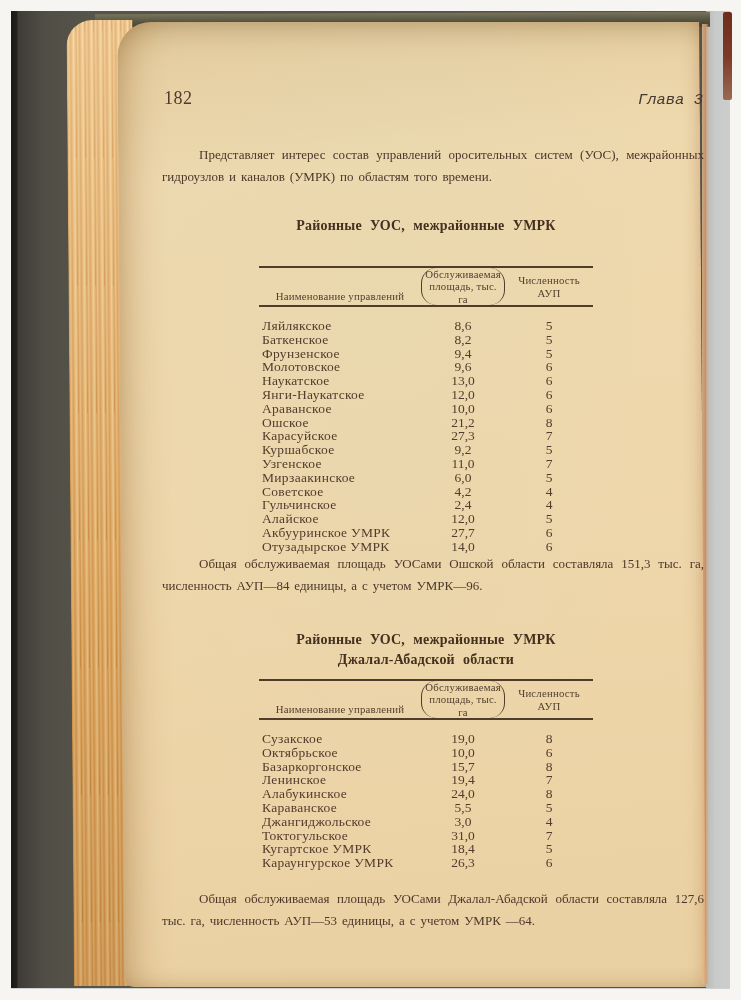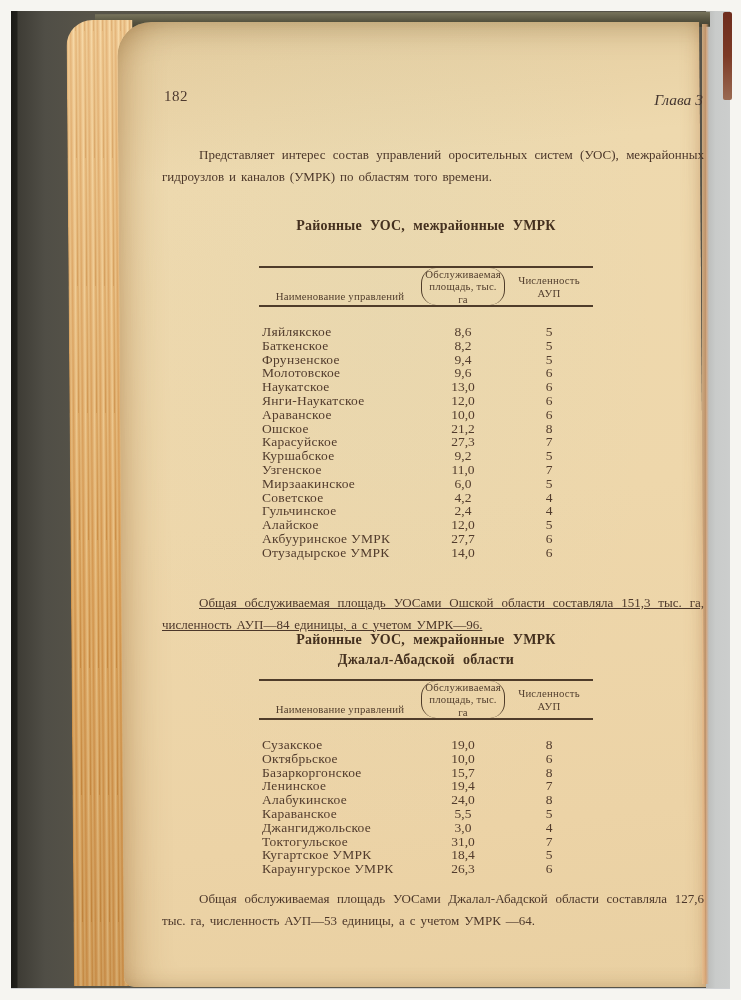--- a/index.html
+++ b/index.html
@@ -52,44 +52,44 @@
       inset 0 -14px 22px -18px rgba(120,80,30,.25);
     transform:skewX(.4deg);transform-origin:bottom left;
   }
   .page-right-edge{
     position:absolute;left:702px;top:24px;width:7px;height:960px;
     background:linear-gradient(90deg,#e6bd8d,#d89f6e 60%,rgba(200,150,110,0));
     opacity:.8;
   }
   
   .content{position:absolute;inset:0;z-index:4;color:#4b362a;}
-  .runhead-no{position:absolute;left:164px;top:88px;font-size:15px;letter-spacing:.5px;color:#4e3a2f;}
+  .runhead-no{position:absolute;left:164px;top:88px;font-size:18px;letter-spacing:.5px;color:#4e3a2f;}
   .runhead-ch{position:absolute;left:555px;top:91px;width:148px;text-align:right;
-    font-style:italic;font-size:15.5px;color:#463831;}
+    font-style:italic;font-size:15.5px;color:#463831;font-family:Liberation Mono, monospace;}
   .para{position:absolute;left:162px;width:542px;text-align:justify;text-indent:37px;
     font-size:13px;line-height:21.6px;word-spacing:.13em;color:#4c372a;}
   #para1{top:131px;}
-  #para2{top:579px;text-decoration:underline;}
+  #para2{top:540px;}
   #para3{top:875px;}
   .tbl-title{position:absolute;left:259px;width:334px;text-align:center;font-weight:bold;
     font-size:14px;line-height:19.5px;color:#44301f;word-spacing:.32em;letter-spacing:.2px;}
   #t1-title{top:216px;}
   #t2-title{top:630px;}
   .tbl{position:absolute;left:259px;width:334px;}
   #table1{top:266px;}
   #table2{top:679px;}
   .thead{display:flex;align-items:stretch;height:41px;box-sizing:border-box;
     border-top:2px solid #4f3c2a;border-bottom:2px solid #4f3c2a;
     font-size:10.8px;line-height:12.5px;color:#54402f;letter-spacing:.2px;}
   .th{display:flex;align-items:center;justify-content:center;text-align:center;
     padding:1px 3px;box-sizing:border-box;}
   .th-name{width:162px;margin-top:20px;}
   .th-area{width:84px;border-left:1.4px solid #4f3c2a;border-right:1.4px solid #4f3c2a;border-radius:15px;}
   .th-staff{flex:1;}
-  .tbody{padding-top:18px;}
+  .tbody{padding-top:12px;}
   .trow{display:flex;height:13.8px;font-size:13.5px;line-height:13.8px;color:#523c2d;}
   .c-name{width:162px;padding-left:3px;box-sizing:border-box;white-space:nowrap;letter-spacing:.3px;}
   .c-area{width:84px;text-align:center;}
   .c-staff{flex:1;text-align:center;}
 </style>
 </head>
 <body>
 
 <div class="dark-book-bg"></div>
 <div class="right-gray"></div>

